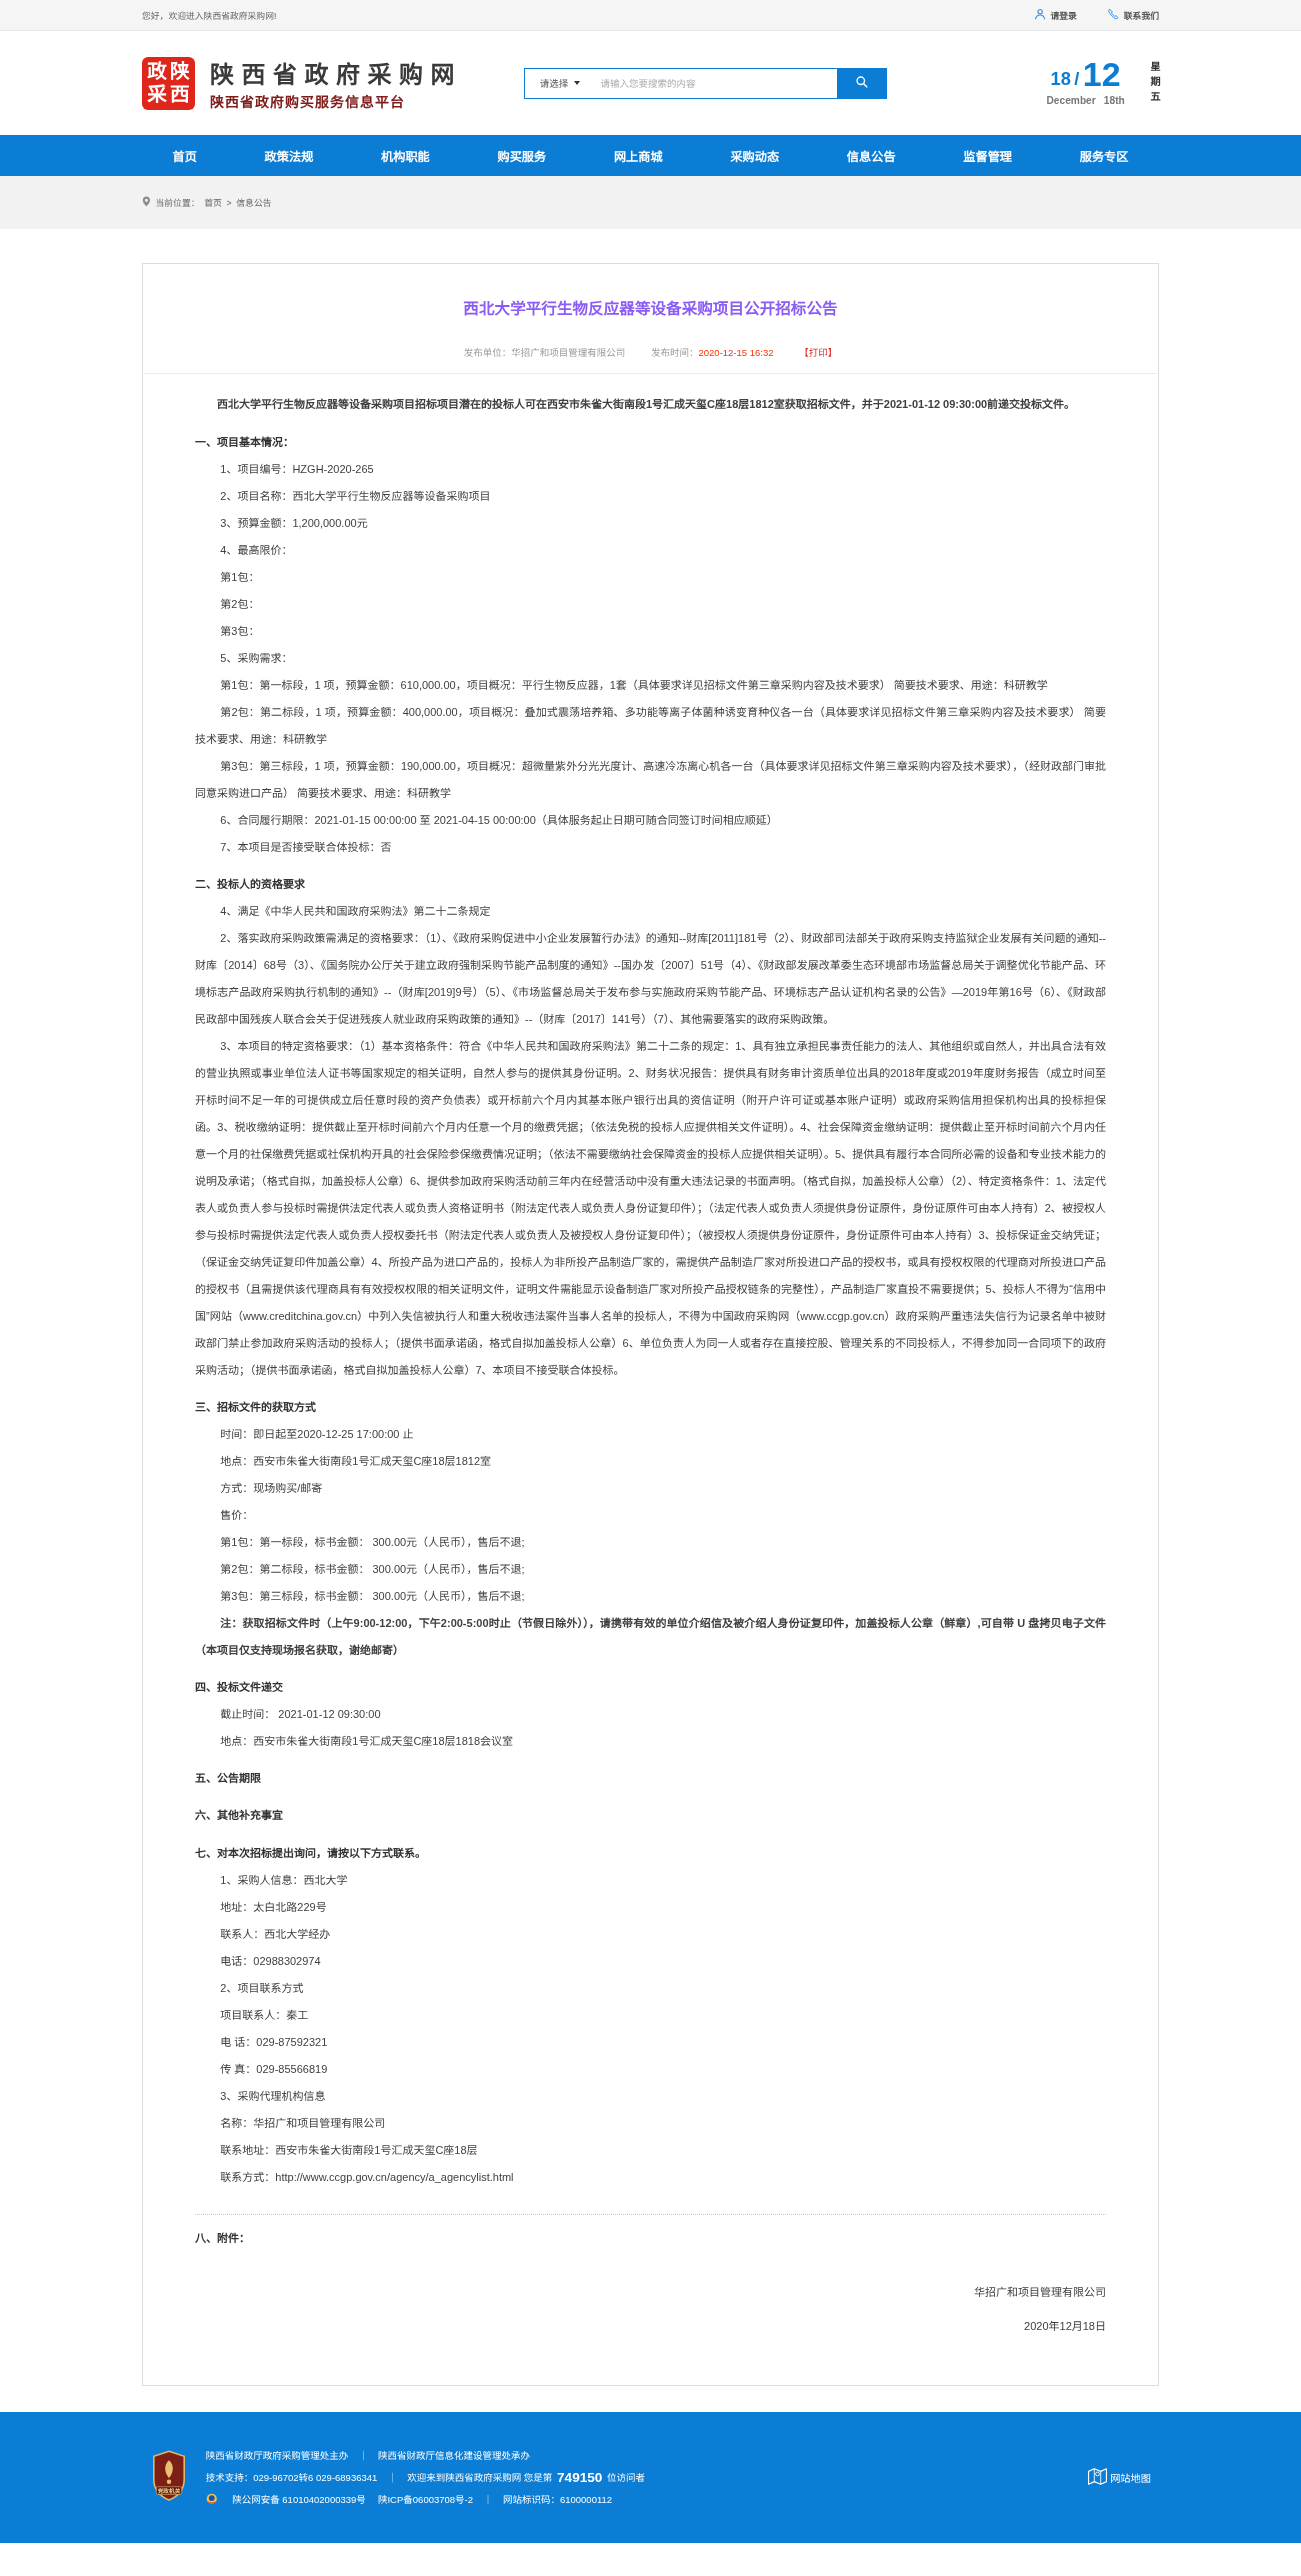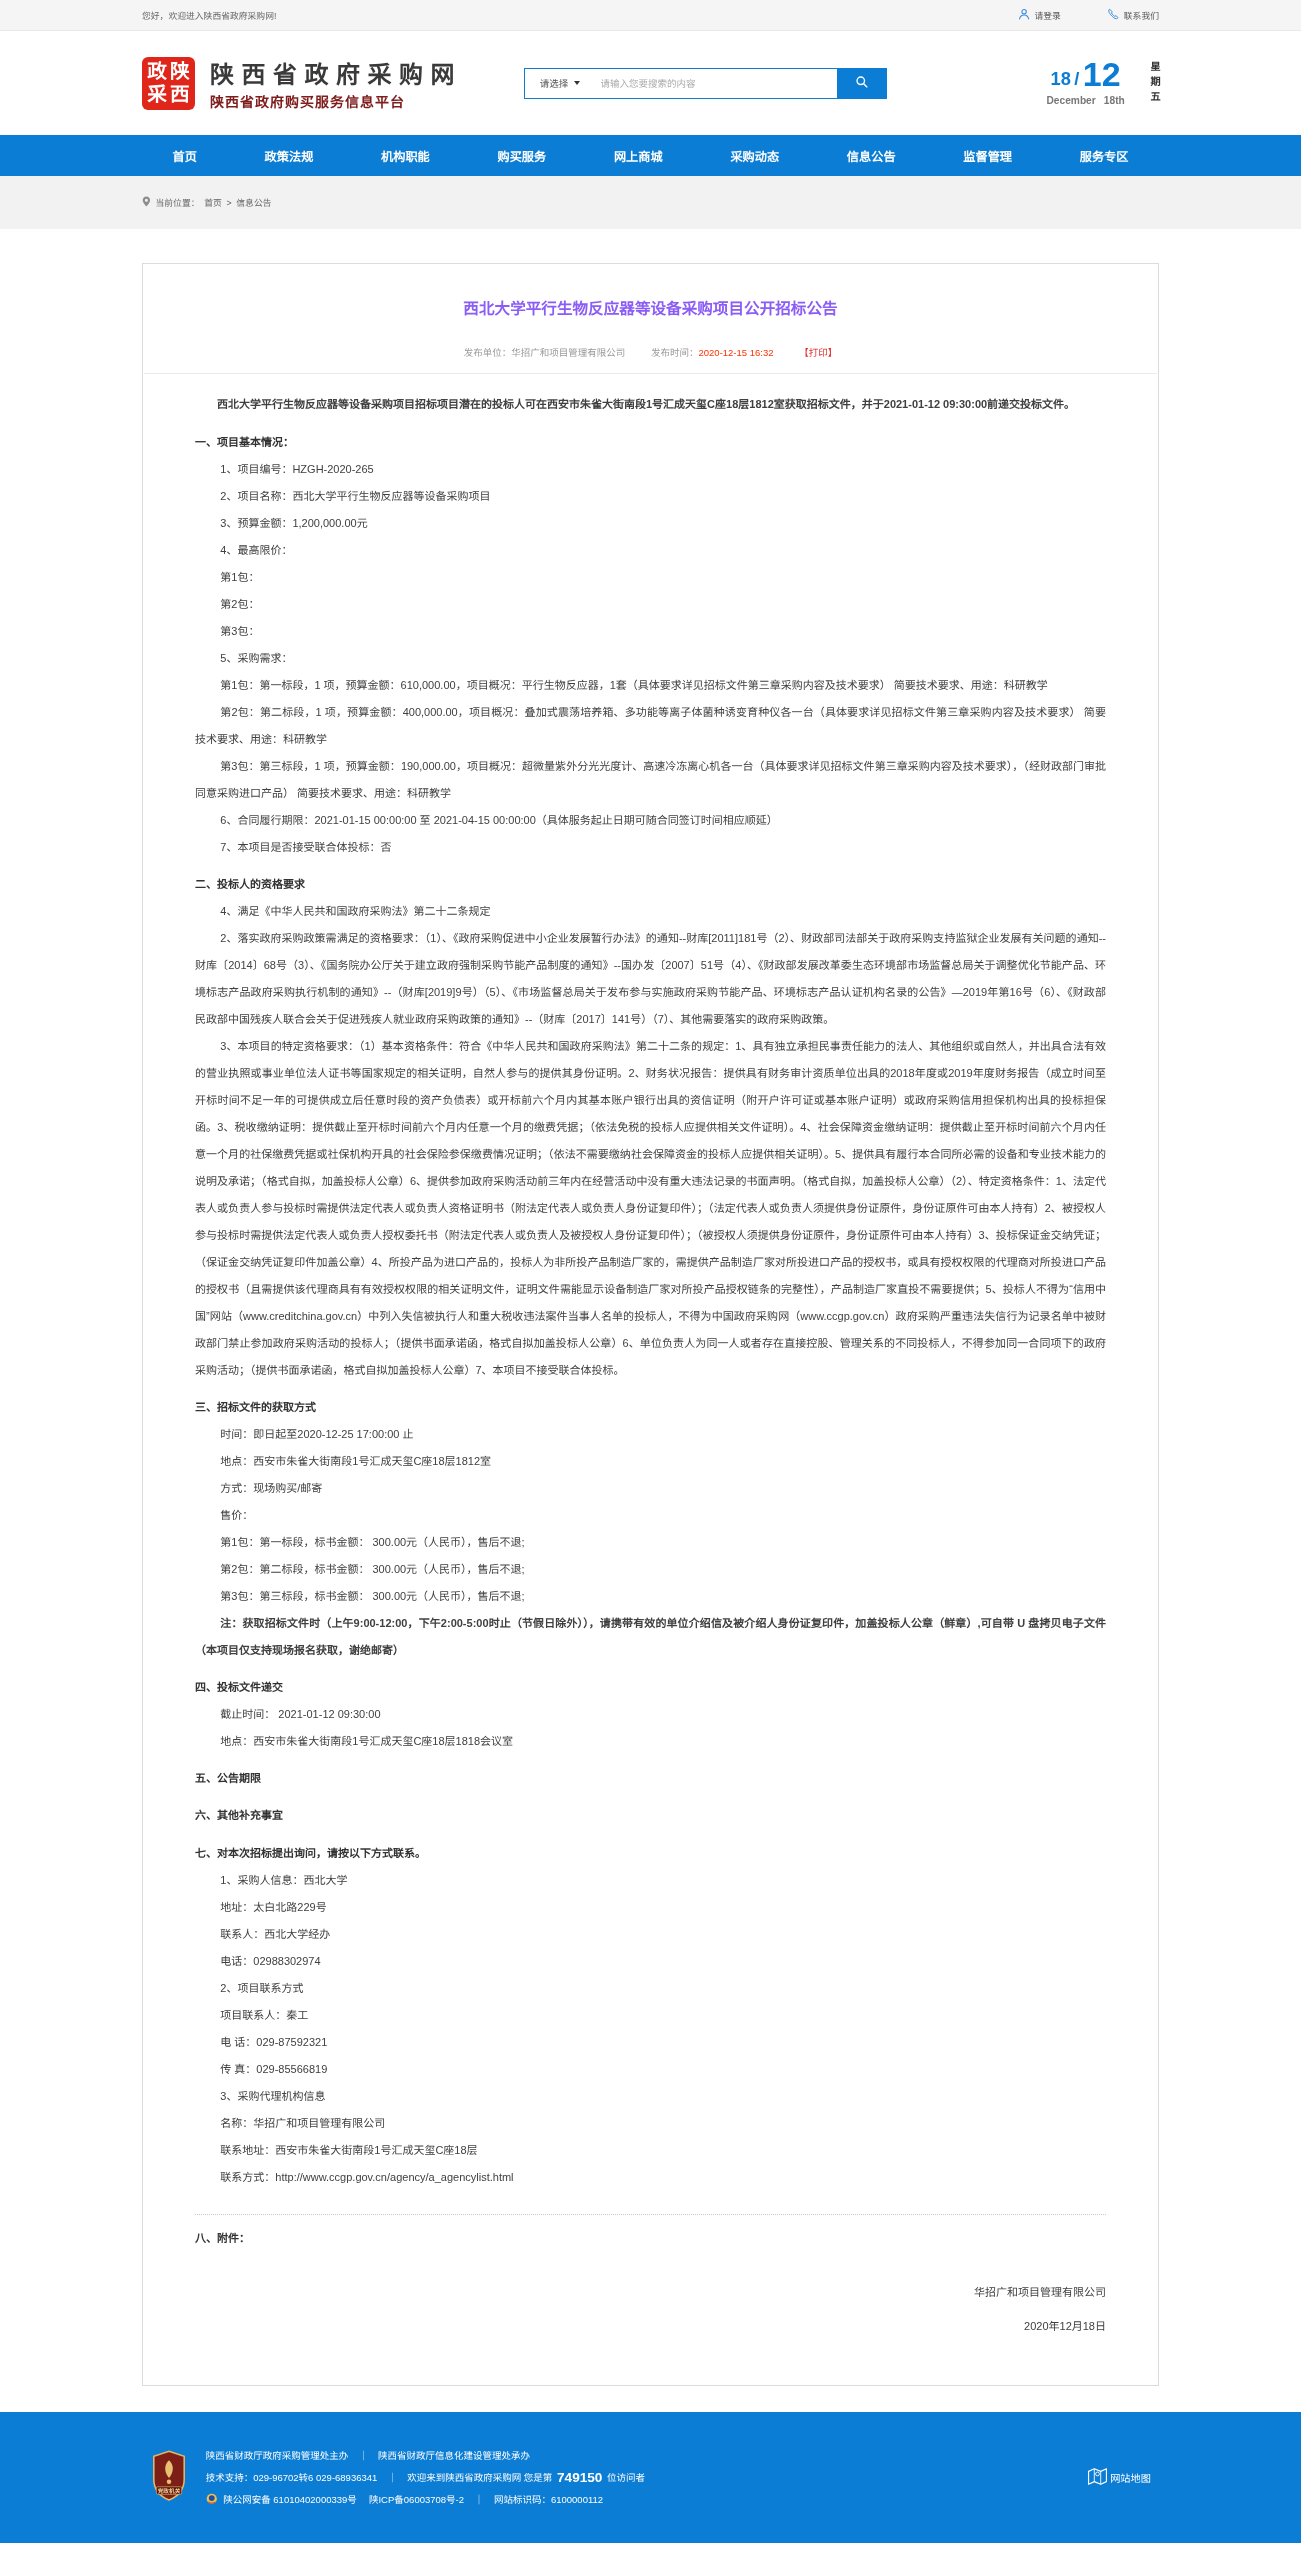--- a/index.html
+++ b/index.html
@@ -8,21 +8,21 @@
     --time-red:#ff3000;
     --print-red:#e02b2b;
   }
   *{box-sizing:border-box;}
   html,body{margin:0;padding:0;}
   body{width:1301px;background:#fff;color:#333;font-family:"Liberation Sans","DejaVu Sans",sans-serif;}
 
   
   .topbar{height:31px;background:#f5f5f5;border-bottom:0.7px solid #e8e8e8;
     display:flex;align-items:center;justify-content:space-between;padding:0 142px;font-size:8.8px;color:#666;}
-  .topbar-right{display:flex;align-items:center;gap:46px;}
+  .topbar-right{display:flex;align-items:center;gap:30px;font-weight:bold;}
   .top-link{display:flex;align-items:center;gap:4.7px;color:#555;cursor:pointer;}
 
   
   .header{height:104px;display:flex;align-items:center;padding:0 142px;background:#fff;}
   .logo-wrap{display:flex;align-items:center;cursor:pointer;}
   .logo-seal{width:53px;height:53px;background:var(--seal-red);border-radius:6.1px;
     display:grid;grid-template-columns:1fr 1fr;place-items:center;padding:4.1px;gap:0.7px;}
   .logo-seal span{color:#fff;font-weight:bold;font-size:19.7px;line-height:1;font-family:"DejaVu Sans",sans-serif;}
   .site-names{margin-left:15px;}
   .site-name{font-size:24px;font-weight:bold;letter-spacing:7.5px;color:#3a3a3a;}
@@ -70,21 +70,21 @@
   .signature{padding:23px 52px 0;text-align:right;font-size:11px;line-height:34px;color:#404040;}
 
   
   .footer{margin-top:26px;background:var(--blue);height:131px;display:flex;align-items:center;}
   .footer-inner{width:1017px;margin:0 auto;display:flex;align-items:center;color:#fff;padding:0 8.1px;}
   .footer-lines{margin-left:17.6px;}
   .f-line{display:flex;align-items:center;font-size:9.5px;margin:7.5px 0;white-space:nowrap;}
   .f-sep{margin:0 10.2px;opacity:.85;}
   .visitor-count{font-size:13.6px;font-weight:bold;margin:0 4.7px;}
   .f-gap{margin-left:12.2px;}
-  .police{display:flex;align-items:center;gap:6px;cursor:pointer;justify-content:space-between;}
+  .police{display:flex;align-items:center;gap:15px;cursor:pointer;justify-content:space-between;}
   .link-like{cursor:pointer;}
   .footer-right{margin-left:auto;display:flex;align-items:center;gap:1px;font-size:10.2px;cursor:pointer;}
 </style>
 </head>
 <body>
 
 <div class="topbar">
   <span>您好，欢迎进入陕西省政府采购网!</span>
   <div class="topbar-right">
     <span class="top-link">

